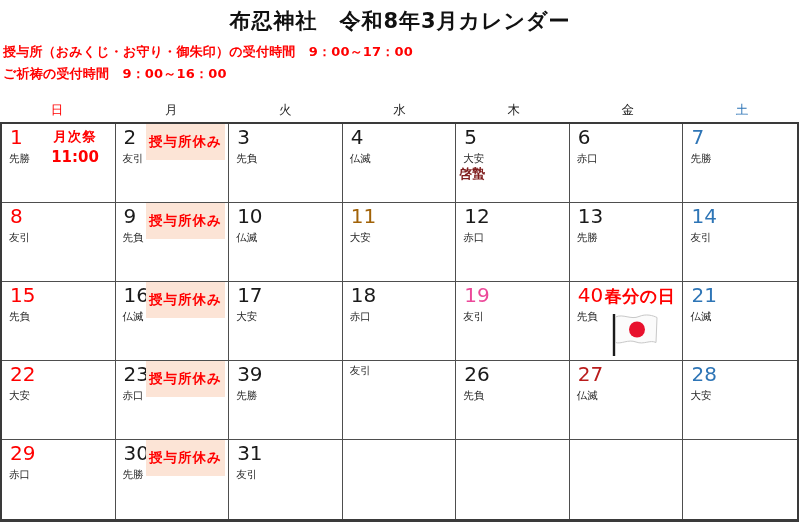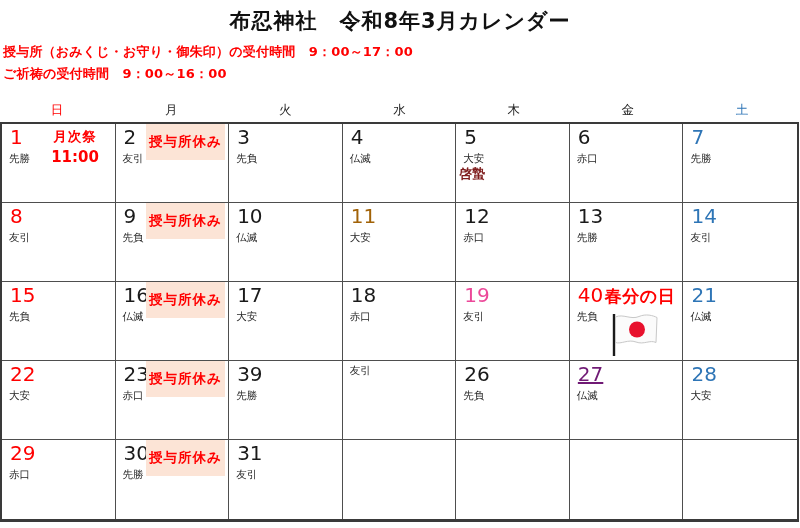--- a/index.html
+++ b/index.html
@@ -210,21 +210,21 @@
       <div class="rokuyo">先勝</div>
     </div>
     <div class="cell">
       <div class="rokuyo">友引</div>
     </div>
     <div class="cell">
       <div class="date" style="color: rgb(26, 26, 26);">26</div>
       <div class="rokuyo">先負</div>
     </div>
     <div class="cell">
-      <div class="date" style="color: #701a75; text-decoration: underline;">27</div>
+      <div class="date" style="color: #b91c1c;">27</div>
       <div class="rokuyo">仏滅</div>
     </div>
     <div class="cell last-col">
       <div class="date" style="color: rgb(46, 117, 182);">28</div>
       <div class="rokuyo">大安</div>
     </div>
     <div class="cell last-row">
       <div class="date" style="color: rgb(255, 0, 0);">29</div>
       <div class="rokuyo">赤口</div>
     </div>

